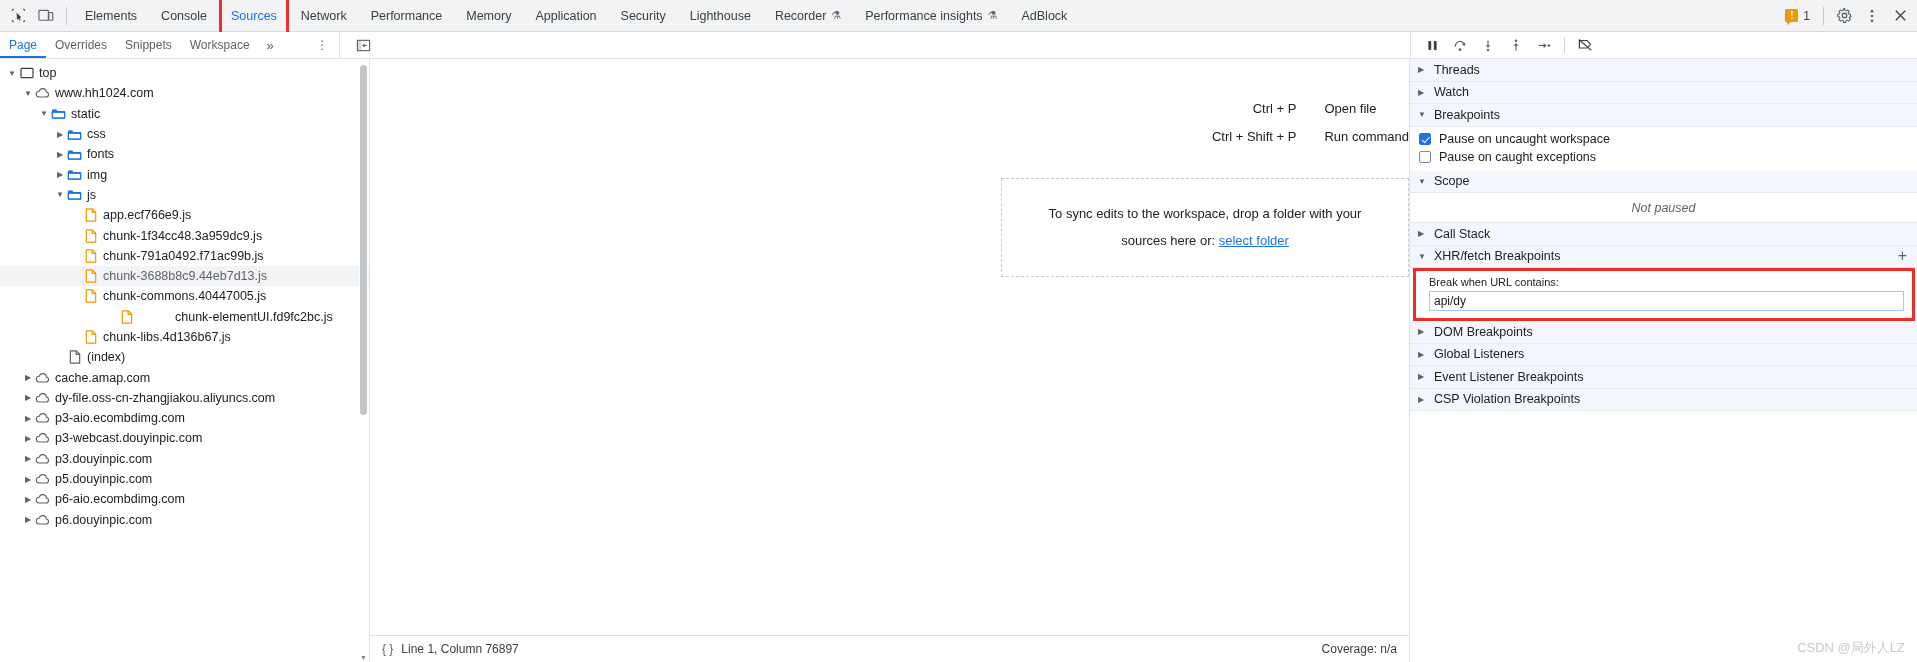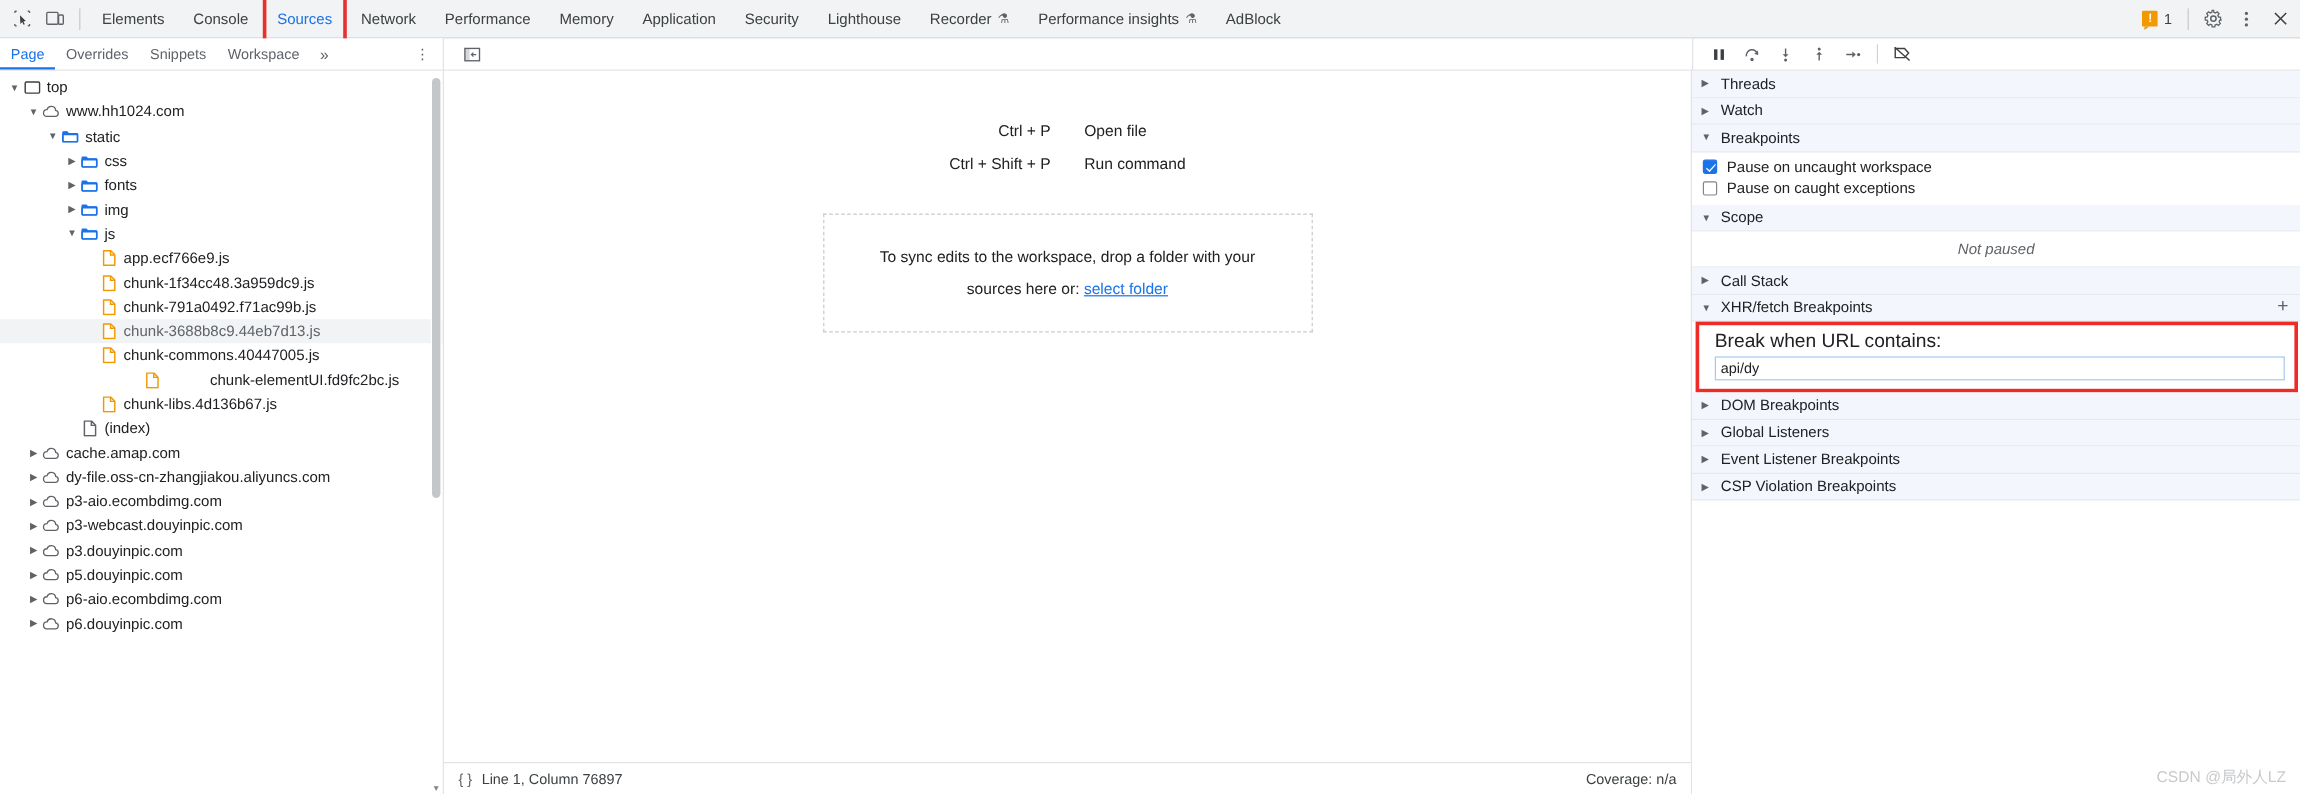--- a/index.html
+++ b/index.html
@@ -55,21 +55,21 @@
   }
   .tb-divider { width:1px; height:18px; background:#c6cace; margin: 0 5px; }
   .icon-btn {
     width: 26px; height: 26px; display:flex; align-items:center; justify-content:center;
     color:#5f6368; cursor:pointer; border-radius: 2px;
   }
 
   
   .subrow { display: flex; flex: 0 0 27px; height: 27px; background: #fff; }
   .sub-left {
-    width: 370px; display: flex; align-items: center;
+    width: 340px; display: flex; align-items: center;
     border-bottom: 1px solid #e0e2e5; border-right: 1px solid #e0e2e5;
     background: #fff; position: relative;
   }
   .subtab {
     padding: 0 9px; height: 100%; display: flex; align-items: center;
     font-size: 12px; color: #5f6368; cursor: pointer; white-space: nowrap;
   }
   .subtab.active { color: #1a73e8; box-shadow: inset 0 -2px 0 #1a73e8; }
   .chev { font-size: 13px; color:#5f6368; padding: 0 8px; cursor:pointer; }
   .kebab { margin-left: auto; padding: 0 10px; color:#5f6368; cursor:pointer; letter-spacing:1px; }
@@ -120,21 +120,21 @@
   .scroll-arrow {
     position:absolute; left:0; width:9px; height:10px; display:flex;
     align-items:center; justify-content:center; font-size:7px; color:#80868b;
   }
 
   
   .editor-pane {
     flex: 1; display: flex; flex-direction: column; background: #fff;
     border-right: 1px solid #e0e2e5; min-width:0;
   }
-  .editor-body { flex: 1; display: flex; flex-direction: column; align-items: center; padding-top: 42px; }
+  .editor-body { flex: 1; display: flex; flex-direction: column; align-items: flex-end; padding-top: 42px; }
   .shortcuts { display: grid; grid-template-columns: auto auto; row-gap: 13px; column-gap: 28px; }
   .sc-key { text-align: right; font-size: 13px; color: #202124; }
   .sc-desc { text-align: left; font-size: 13px; color: #202124; }
   .dropzone {
     margin-top: 34px; width: 408px; padding: 22px 20px;
     border: 1px dashed #c6cace; text-align: center;
     font-size: 13px; color: #202124; line-height: 2.05;
   }
   .dz-link { color: #1a73e8; text-decoration: underline; cursor: pointer; }
 
@@ -176,21 +176,21 @@
   .cb-pad { padding: 3px 0 4px 0; }
   .notpaused {
     height: 30px; display:flex; align-items:center; justify-content:center;
     font-style: italic; font-size: 12.5px; color: #5f6368;
     border-bottom: 1px solid #e6e9ee; background:#fff;
   }
   .xhr-box {
     border: 3px solid #ee2b26; margin: 0 2px 0 3px; padding: 5px 8px 7px 13px;
     background: #fff;
   }
-  .xhr-label { font-size: 16px; color: #202124; margin-bottom: 3px; }
+  .xhr-label { font-size: 11px; color: #202124; margin-bottom: 3px; }
   .xhr-input {
     width: 100%; height: 20px; border: 1px solid #a8c7f0; background: #fff;
     font-size: 12px; font-family: "Liberation Sans", sans-serif; color: #202124;
     padding: 0 4px; outline: none;
   }
   .watermark {
     position: absolute; right: 12px; bottom: 5px;
     font-size: 13px; color: #c7c9cc; white-space: nowrap;
   }
   svg { display:block; }

